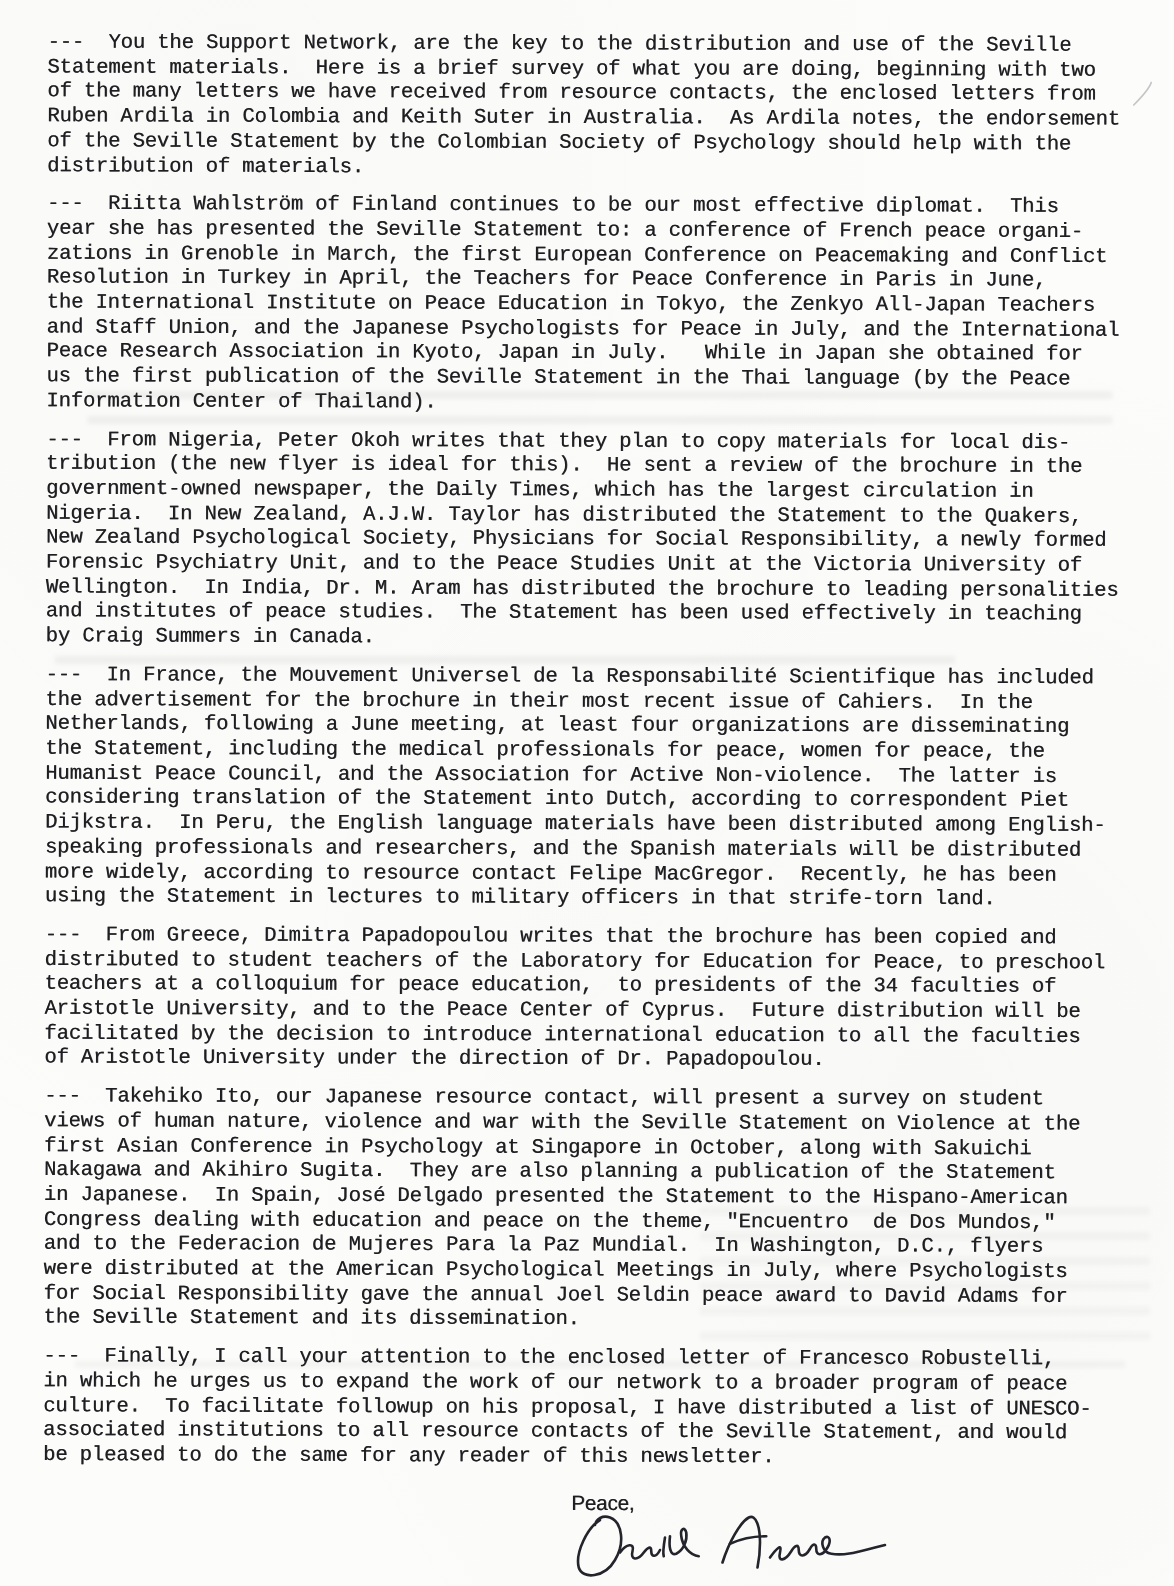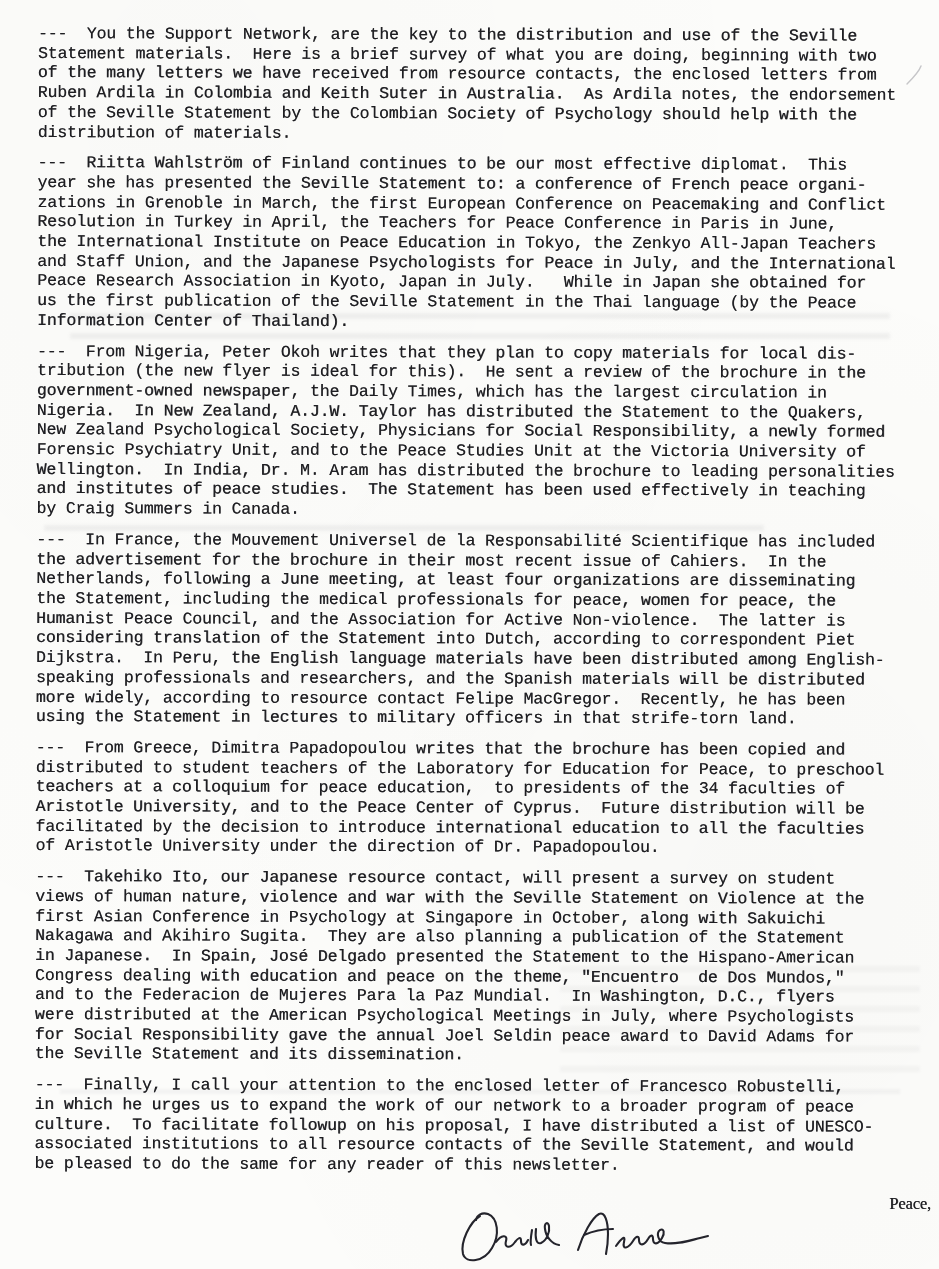--- a/index.html
+++ b/index.html
@@ -33,28 +33,27 @@
     white-space: pre;
     margin: 0 0 11px 0;
     font-family: "Liberation Mono", "DejaVu Sans Mono", monospace;
     font-size: 16.5px;
     line-height: 19.7px;
     letter-spacing: -0.15px;
     color: #1e1e22;
     text-shadow: 0.35px 0 0 rgba(30,30,34,0.75);
   }
   .salutation {
-    font-family: Liberation Serif, serif;
+    font-family: Liberation Sans, sans-serif;
     font-size: 16.5px;
     line-height: 19.7px;
     letter-spacing: -0.15px;
     color: #1e1e22;
     text-shadow: 0.35px 0 0 rgba(30,30,34,0.75);
     margin: 6px 0 0 419px;
-    text-align: right;
   }
   .signature {
     position: absolute;
     left: 450px;
     top: 1202px;
   }
   .pen-mark {
     position: absolute;
     left: 903px;
     top: 64px;

